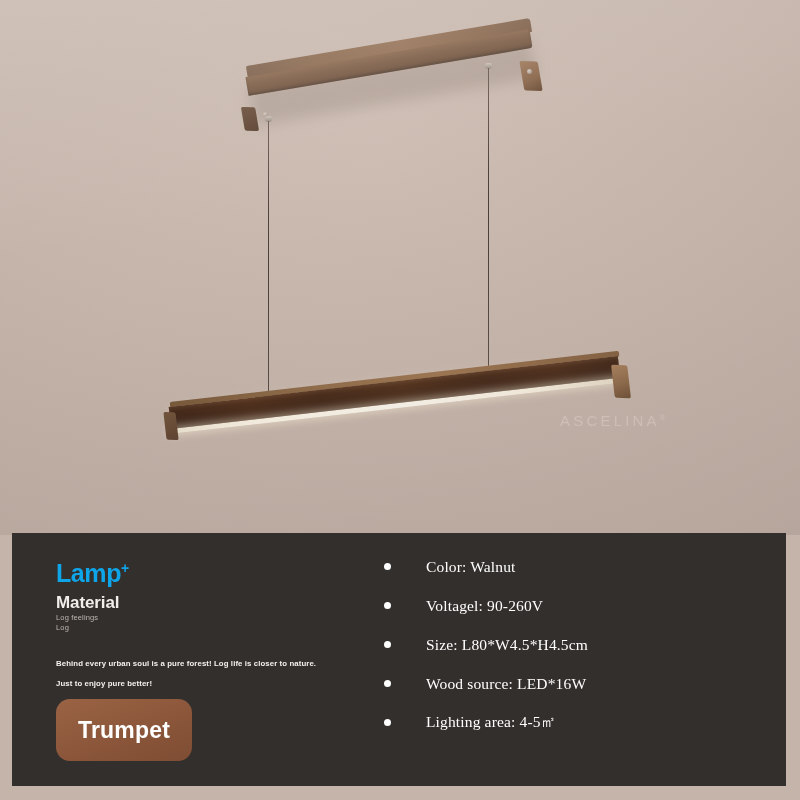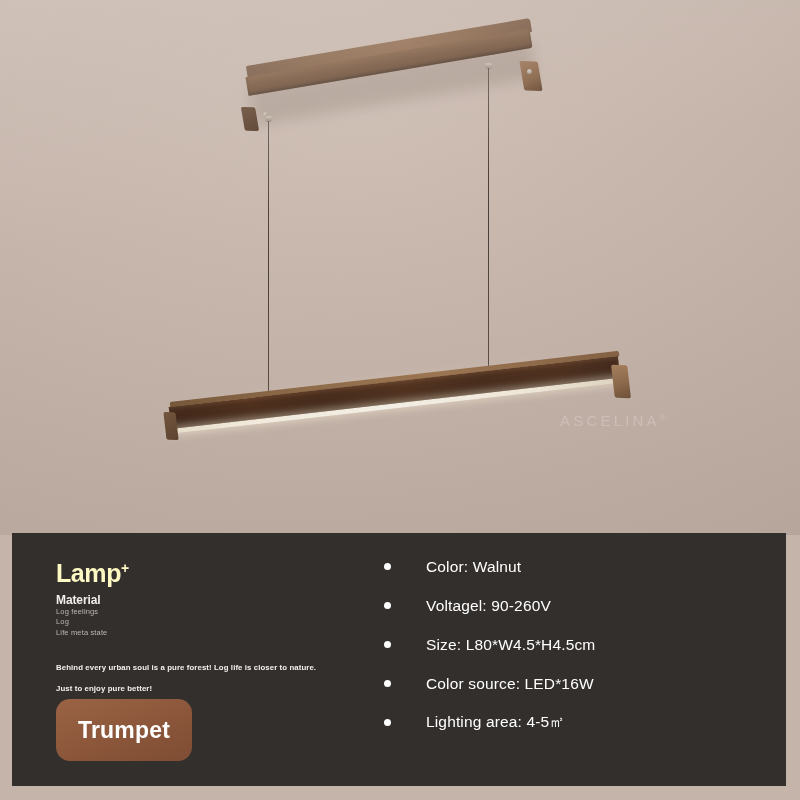--- a/index.html
+++ b/index.html
@@ -243,36 +243,36 @@
   }
 
   .panel-left {
     position: relative;
     width: 372px;
     padding: 28px 0 0 44px;
     box-sizing: border-box;
   }
 
   .brand-title {
-    color: #fef9c3;
+    color: #0ea5e9;
     font-size: 25px;
     font-weight: 700;
     letter-spacing: -0.4px;
     line-height: 1;
     margin: 0;
   }
   .brand-title sup {
     font-size: 14px;
     font-weight: 700;
     top: -0.75em;
   }
 
   .brand-sub {
     color: #f2eeea;
-    font-size: 12px;
+    font-size: 17px;
     font-weight: 700;
     margin: 7px 0 0 0;
     letter-spacing: -0.1px;
   }
 
   .mini-lines {
     margin-top: 0;
     line-height: 1.35;
   }
   .mini-lines div {
@@ -307,20 +307,21 @@
     font-weight: 700;
     letter-spacing: 0.2px;
     cursor: pointer;
     font-family: "Liberation Sans", sans-serif;
   }
 
   .panel-right {
     flex: 1;
     padding: 14px 7px 0 0;
     box-sizing: border-box;
+    font-family: Liberation Serif, serif;
   }
   .spec-list {
     list-style: none;
     margin: 0;
     padding: 0;
   }
   .spec-item {
     display: flex;
     align-items: center;
     height: 39px;
@@ -382,21 +383,20 @@
     <div class="panel-left">
       <div class="brand-title">
         <span>Lamp</span><sup>+</sup>
       </div>
 
       <div class="brand-sub">Material</div>
 
       <div class="mini-lines">
         <div>Log feelings</div>
         <div>Log</div>
-        <div>Life meta state</div>
       </div>
 
       <div class="tagline">
         <div>Behind every urban soul is a pure forest! Log life is closer to nature.</div>
         <div>Just to enjoy pure better!</div>
       </div>
 
       <button class="cta-button">Trumpet</button>
     </div>
 
@@ -409,21 +409,21 @@
         <li class="spec-item">
           <span class="spec-bullet"></span>
           <span class="spec-text">Voltagel: 90-260V</span>
         </li>
         <li class="spec-item">
           <span class="spec-bullet"></span>
           <span class="spec-text">Size: L80*W4.5*H4.5cm</span>
         </li>
         <li class="spec-item">
           <span class="spec-bullet"></span>
-          <span class="spec-text">Color source: LED*16W</span>
+          <span class="spec-text">Wood source: LED*16W</span>
         </li>
         <li class="spec-item">
           <span class="spec-bullet"></span>
           <span class="spec-text">Lighting area: 4-5㎡</span>
         </li>
       </ul>
     </div>
 
   </div>
 </div>

